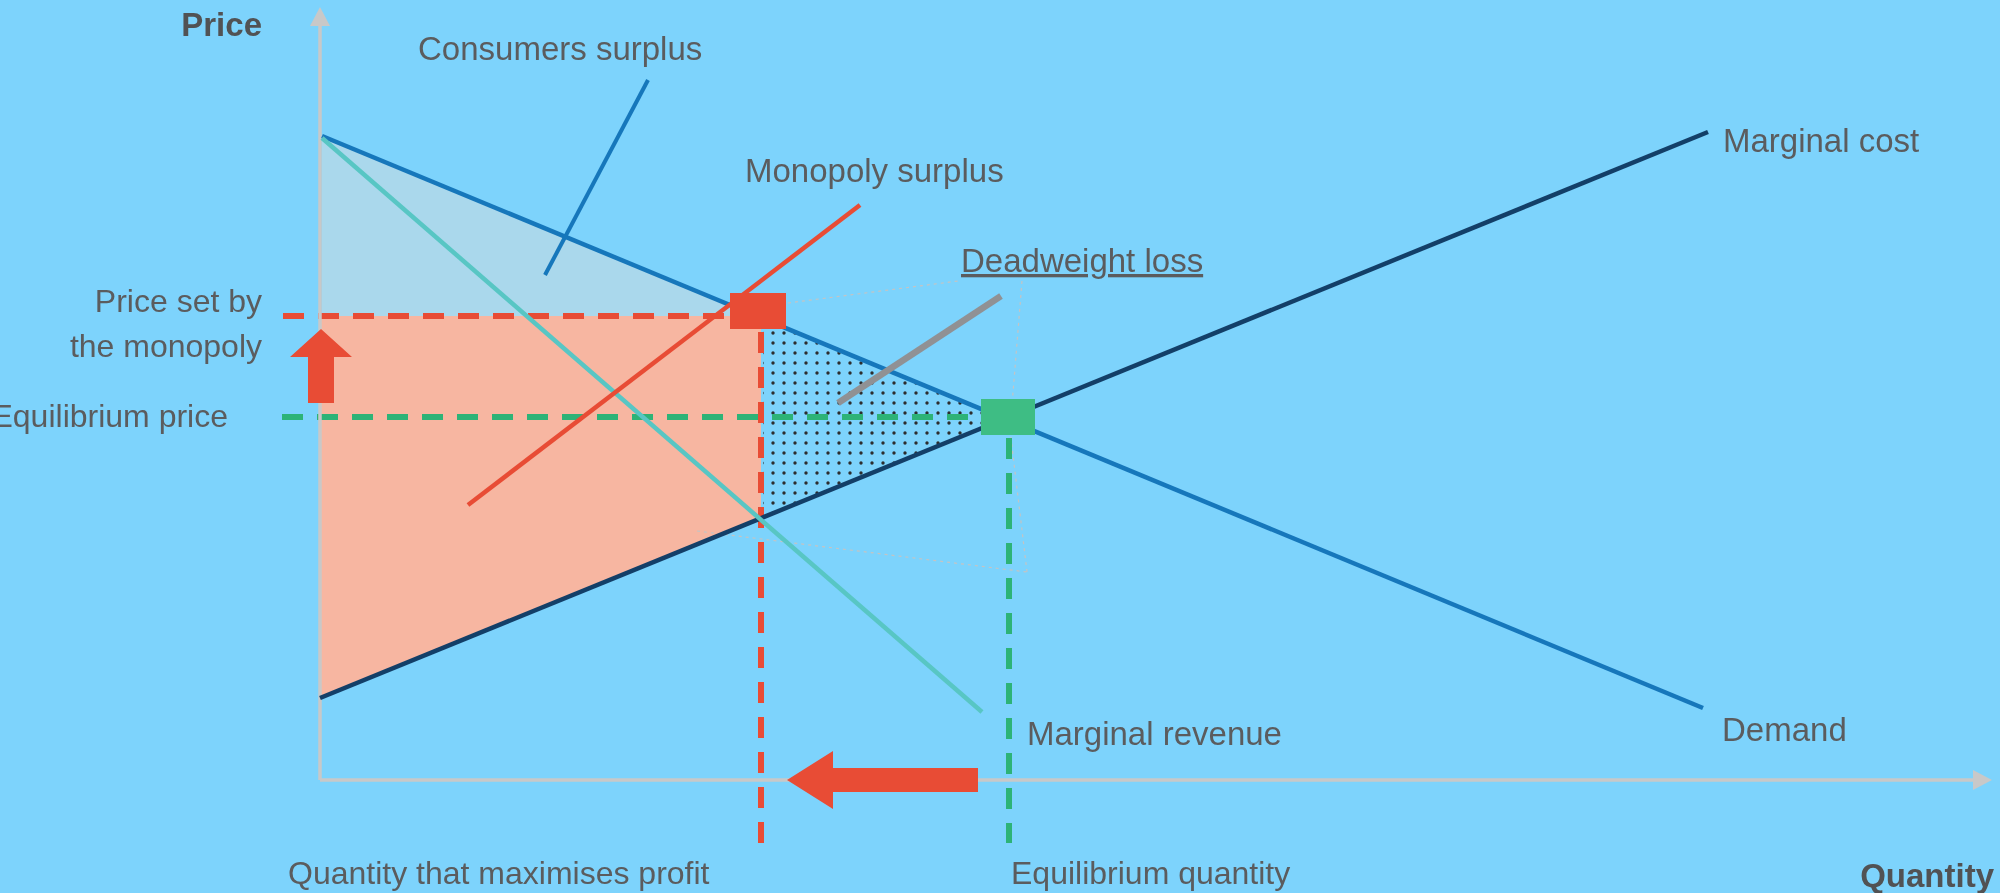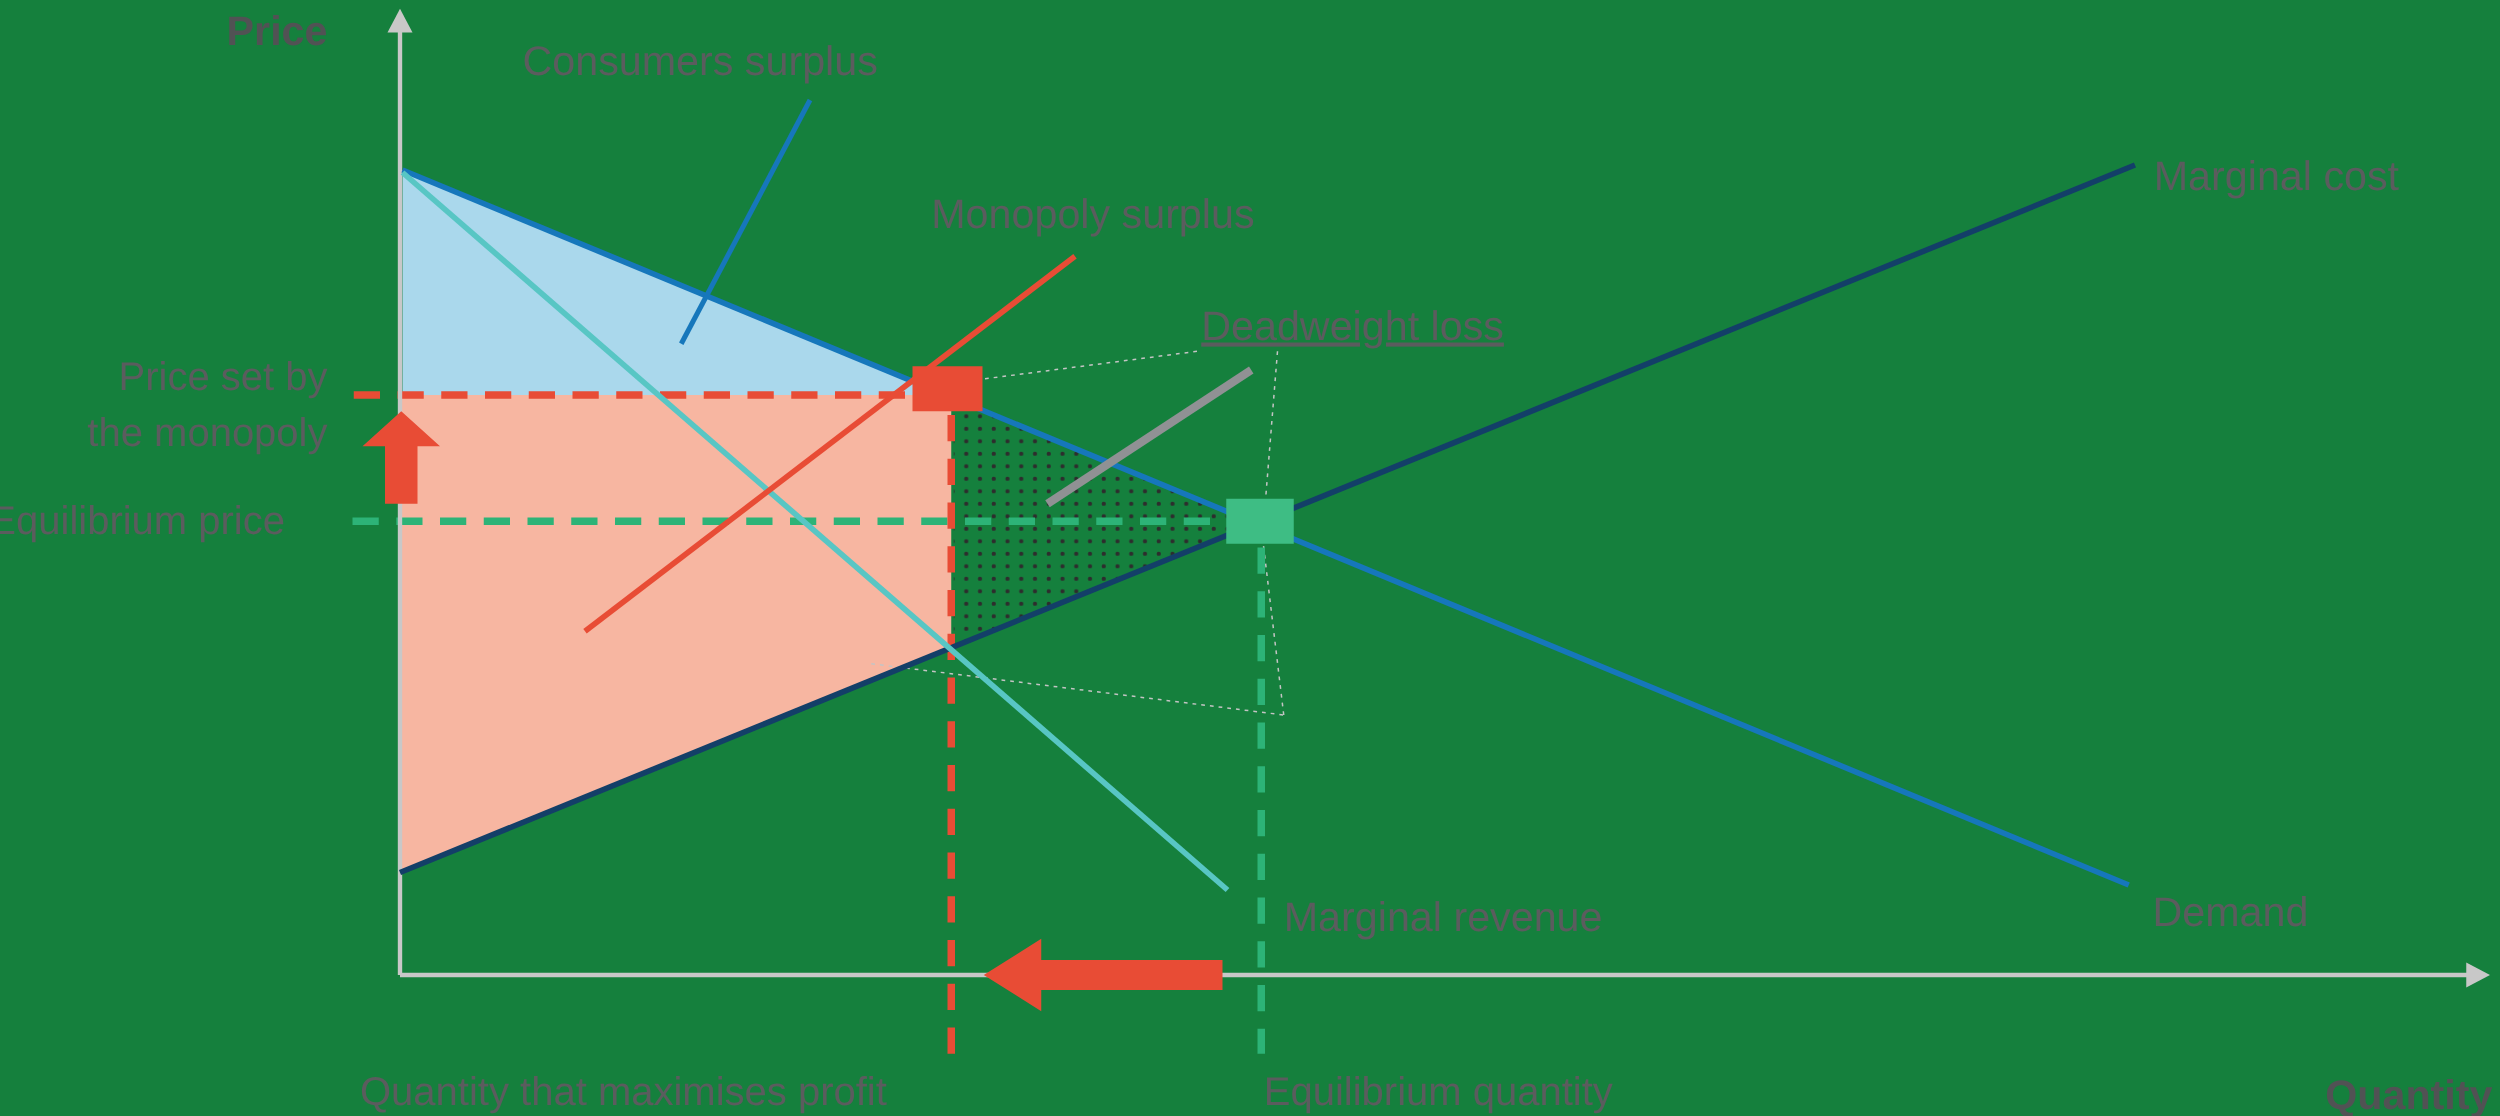--- a/index.html
+++ b/index.html
@@ -1,19 +1,19 @@
 <!DOCTYPE html>
 <html><head>
 <meta charset="utf-8">
 <style>
   html,body{margin:0;padding:0;background:#ffffff;}
   .canvas{
     position:relative;
     width:2000px;height:893px;
-    background:#15803d;
+    background:#7dd3fc;
     font-family:"Liberation Sans", sans-serif;
     overflow:hidden;
     text-decoration:underline;
   }
   svg{display:block;}
   text{
     font-family:"Liberation Sans", sans-serif;
     fill:#5b5c5e;
   }
   .lbl{font-size:33px;}

